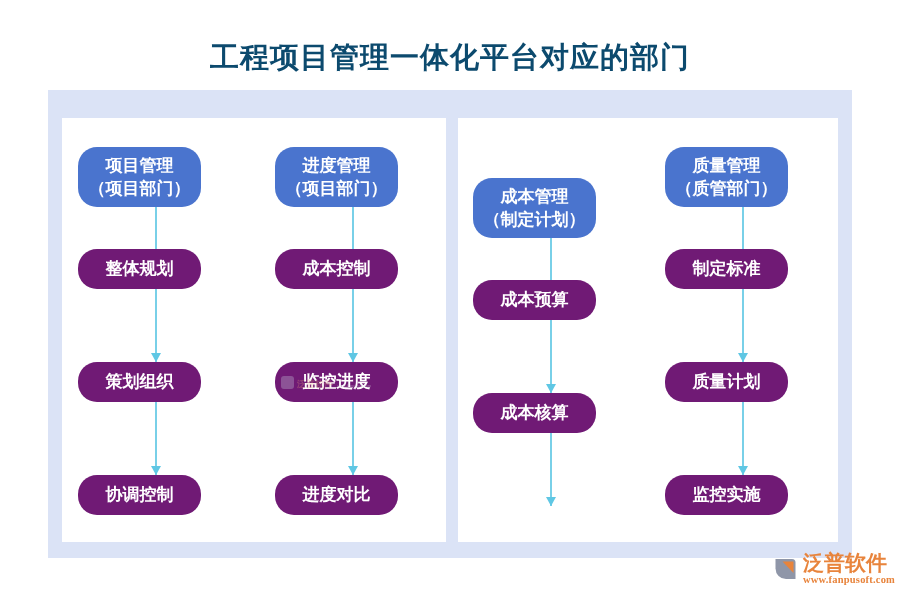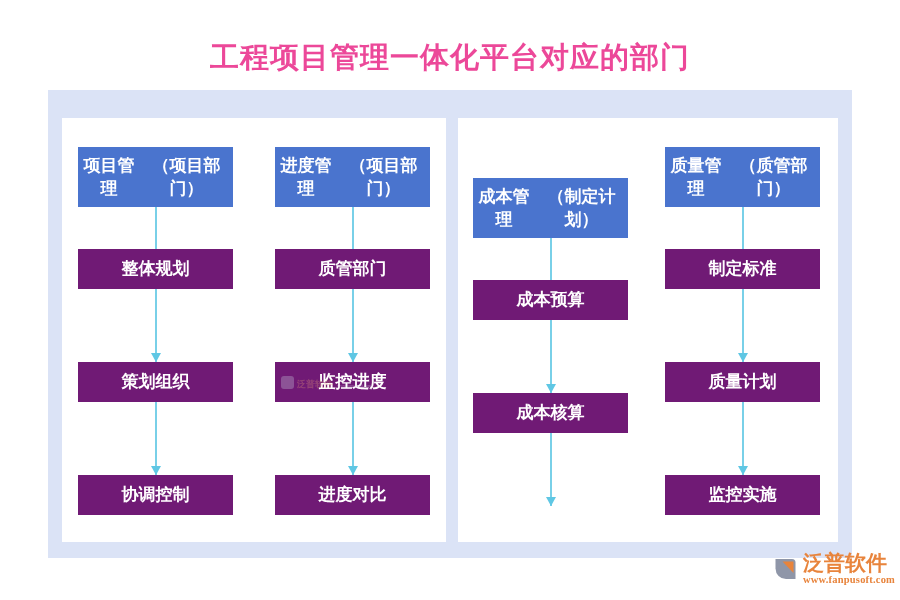--- a/index.html
+++ b/index.html
@@ -22,21 +22,21 @@
 
   
   .page-title {
     position: absolute;
     left: 0;
     top: 38px;
     width: 900px;
     text-align: center;
     font-size: 29px;
     font-weight: bold;
-    color: #ec4899;
+    color: #0c4a6e;
     letter-spacing: 1px;
     font-family: "Liberation Serif", "DejaVu Serif", serif;
     white-space: nowrap;
   }
 
   
   .outer-panel {
     position: absolute;
     left: 48px;
     top: 90px;
@@ -62,31 +62,32 @@
     width: 155px;
   }
   .col-1 { left: 78px;  }
   .col-2 { left: 275px; }
   .col-3 { left: 473px; margin-top: 31px; }
   .col-4 { left: 665px; }
 
   
   .node {
     box-sizing: border-box;
-    width: 155px;
+    width: 123px;
     color: #ffffff;
     text-align: center;
     font-weight: bold;
     font-family: "Liberation Serif", "DejaVu Serif", serif;
     display: flex;
     align-items: center;
     justify-content: center;
-    flex-direction: row;
+    flex-direction: column;
     position: relative;
     z-index: 2;
+    border-radius: 19px;
   }
   .node.head {
     height: 60px;
     background: #4a74ce;
     font-size: 17px;
     line-height: 23px;
   }
   .node.step {
     height: 40px;
     background: #701a75;
@@ -240,21 +241,21 @@
   <div class="column col-2">
     <div class="node head">
       <span>进度管理</span>
       <span>（项目部门）</span>
     </div>
     <div class="connector gap-head nohead">
       <span class="stem"></span>
 
     </div>
     <div class="node step">
-      <span>质管部门</span>
+      <span>成本控制</span>
     </div>
     <div class="connector">
       <span class="stem"></span>
       <span class="head-arrow"></span>
     </div>
     <div class="node step">
       <span class="wm">
         <span class="wm-mark"></span>
         <span>
           <span class="wm-txt">泛普软件</span>

